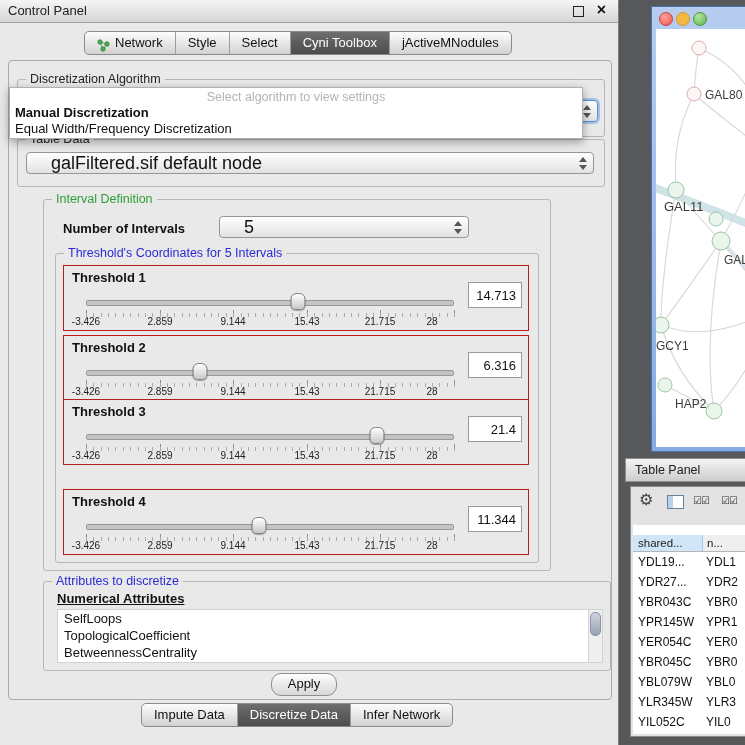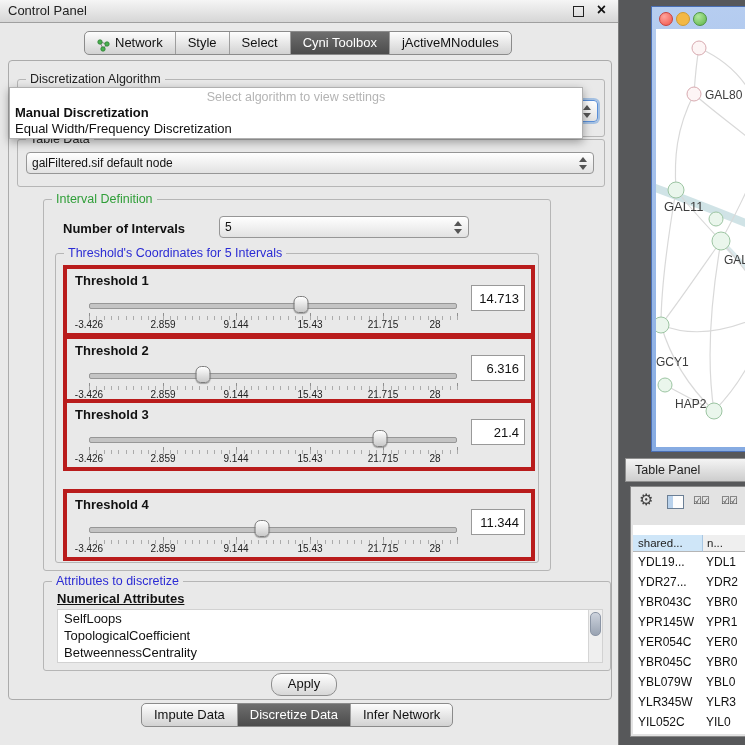--- a/index.html
+++ b/index.html
@@ -22,34 +22,34 @@
   .seg.sel{background:linear-gradient(#6e6e6e,#4c4c4c);color:#fff;}
   .neticon{display:inline-block;width:13px;height:13px;}
 
   
   .mainpanel{position:absolute;left:8px;top:60px;width:602px;height:638px;border:1px solid #ababab;border-radius:4px;background:#e9e9e9;}
   .group{position:absolute;border:1px solid #b6b6b6;border-radius:3px;}
   .gtitle{position:absolute;top:-8px;left:8px;background:#e9e9e9;padding:0 4px;font-size:12.5px;color:#222;white-space:nowrap;}
   .gtitle.green{color:#2f9e38;}
   .gtitle.blue{color:#2b2bd4;}
 
-  .combo{position:absolute;height:22px;border:1px solid #969696;border-radius:4px;background:linear-gradient(#ffffff,#e2e2e2);font-size:12px;line-height:20px;padding-left:5px;box-sizing:border-box;cursor:pointer;color:#111;}
+  .combo{position:absolute;height:22px;border:1px solid #969696;border-radius:4px;background:linear-gradient(#ffffff,#e2e2e2);font-size:18px;line-height:20px;padding-left:24px;box-sizing:border-box;cursor:pointer;color:#111;}
   .combo .stepper{position:absolute;right:4px;top:3px;width:13px;height:15px;}
   .stepper::before{content:"";position:absolute;left:3px;top:1px;border-left:4px solid transparent;border-right:4px solid transparent;border-bottom:5px solid #555;}
   .stepper::after{content:"";position:absolute;left:3px;bottom:1px;border-left:4px solid transparent;border-right:4px solid transparent;border-top:5px solid #555;}
   .combo.focusring{border-color:#5a8fd8;box-shadow:0 0 0 2px rgba(110,160,220,.55);}
 
   
   .dropdown{position:absolute;left:0;top:26px;width:572px;height:50px;background:#fff;border:1px solid #b0b0b0;box-shadow:0 3px 9px rgba(0,0,0,.35);z-index:40;}
   .dd-hint{text-align:center;color:#b4b4b4;font-size:12.5px;padding-top:2px;height:14px;}
   .dd-opt{font-size:13px;color:#111;padding:1px 1px 0 5px;height:15px;cursor:pointer;}
   .dd-opt.bold{font-weight:bold;}
 
   
-  .tpanel{position:absolute;left:54px;width:464px;height:64px;border:4px solid #b91c1c;background:#e9e9e9;}
+  .tpanel{position:absolute;left:54px;width:464px;height:64px;border:1px solid #b91c1c;background:#e9e9e9;}
   .tlabel{position:absolute;left:8px;top:4px;font-size:13px;font-weight:bold;color:#111;}
   .valbox{position:absolute;right:6px;top:16px;width:54px;height:26px;background:#fff;border:1px solid #999;font-size:13px;line-height:26px;text-align:right;padding-right:5px;box-sizing:border-box;color:#111;}
   .sliderzone{position:absolute;left:22px;top:26px;width:368px;height:18px;cursor:pointer;}
   .track{position:absolute;left:0;right:0;top:8px;height:4px;background:#c4c4c4;border:1px solid #979797;border-radius:2px;}
   .thumb{position:absolute;top:1px;width:13px;height:15px;background:linear-gradient(#ffffff,#c9c9c9);border:1px solid #7e7e7e;border-radius:6px 6px 5px 5px;box-shadow:0 1px 1px rgba(0,0,0,.3);transform:translateX(-50%);left:50%;}
   .ticks-major{position:absolute;left:22px;top:44px;width:369px;height:7px;background:repeating-linear-gradient(90deg,#8f8f8f 0 1px,transparent 1px 73.6px);}
   .ticks-minor{position:absolute;left:22px;top:47px;width:369px;height:4px;background:repeating-linear-gradient(90deg,#ababab 0 1px,transparent 1px 7.36px);}
   .sl{position:absolute;top:50px;width:44px;text-align:center;font-size:10px;color:#222;}
   .sl.f0{left:0px}.sl.f1{left:74px}.sl.f2{left:147px}.sl.f3{left:221px}.sl.f4{left:294px}.sl.f5{left:346px}
 
@@ -299,21 +299,21 @@
         <circle cx="60" cy="190" r="7" fill="#eaf6ec" stroke="#9cc5a2"></circle>
         <circle cx="65" cy="212" r="9" fill="#eaf6ec" stroke="#9cc5a2"></circle>
         <circle cx="5" cy="296" r="8" fill="#eaf6ec" stroke="#9cc5a2"></circle>
         <circle cx="9" cy="356" r="7" fill="#eaf6ec" stroke="#9cc5a2"></circle>
         <circle cx="58" cy="382" r="8" fill="#eaf6ec" stroke="#9cc5a2"></circle>
         <circle cx="115" cy="282" r="8" fill="#eaf6ec" stroke="#9cc5a2"></circle>
       </svg>
       <div class="nlabel" style="left:49px;top:59px;">GAL80</div>
       <div class="nlabel" style="left:8px;top:170px;font-size:13px;">GAL11</div>
       <div class="nlabel" style="left:68px;top:224px;">GAL4</div>
-      <div class="nlabel" style="left:0px;top:310px;margin-top:16px;">GCY1</div>
+      <div class="nlabel" style="left:0px;top:310px;">GCY1</div>
       <div class="nlabel" style="left:19px;top:368px;">HAP2</div>
     </div>
   </div>
 
   <div class="tpheader">
     <span>Table Panel</span>
   </div>
 
   <div class="tablewin">
     <span class="gear">⚙</span>

